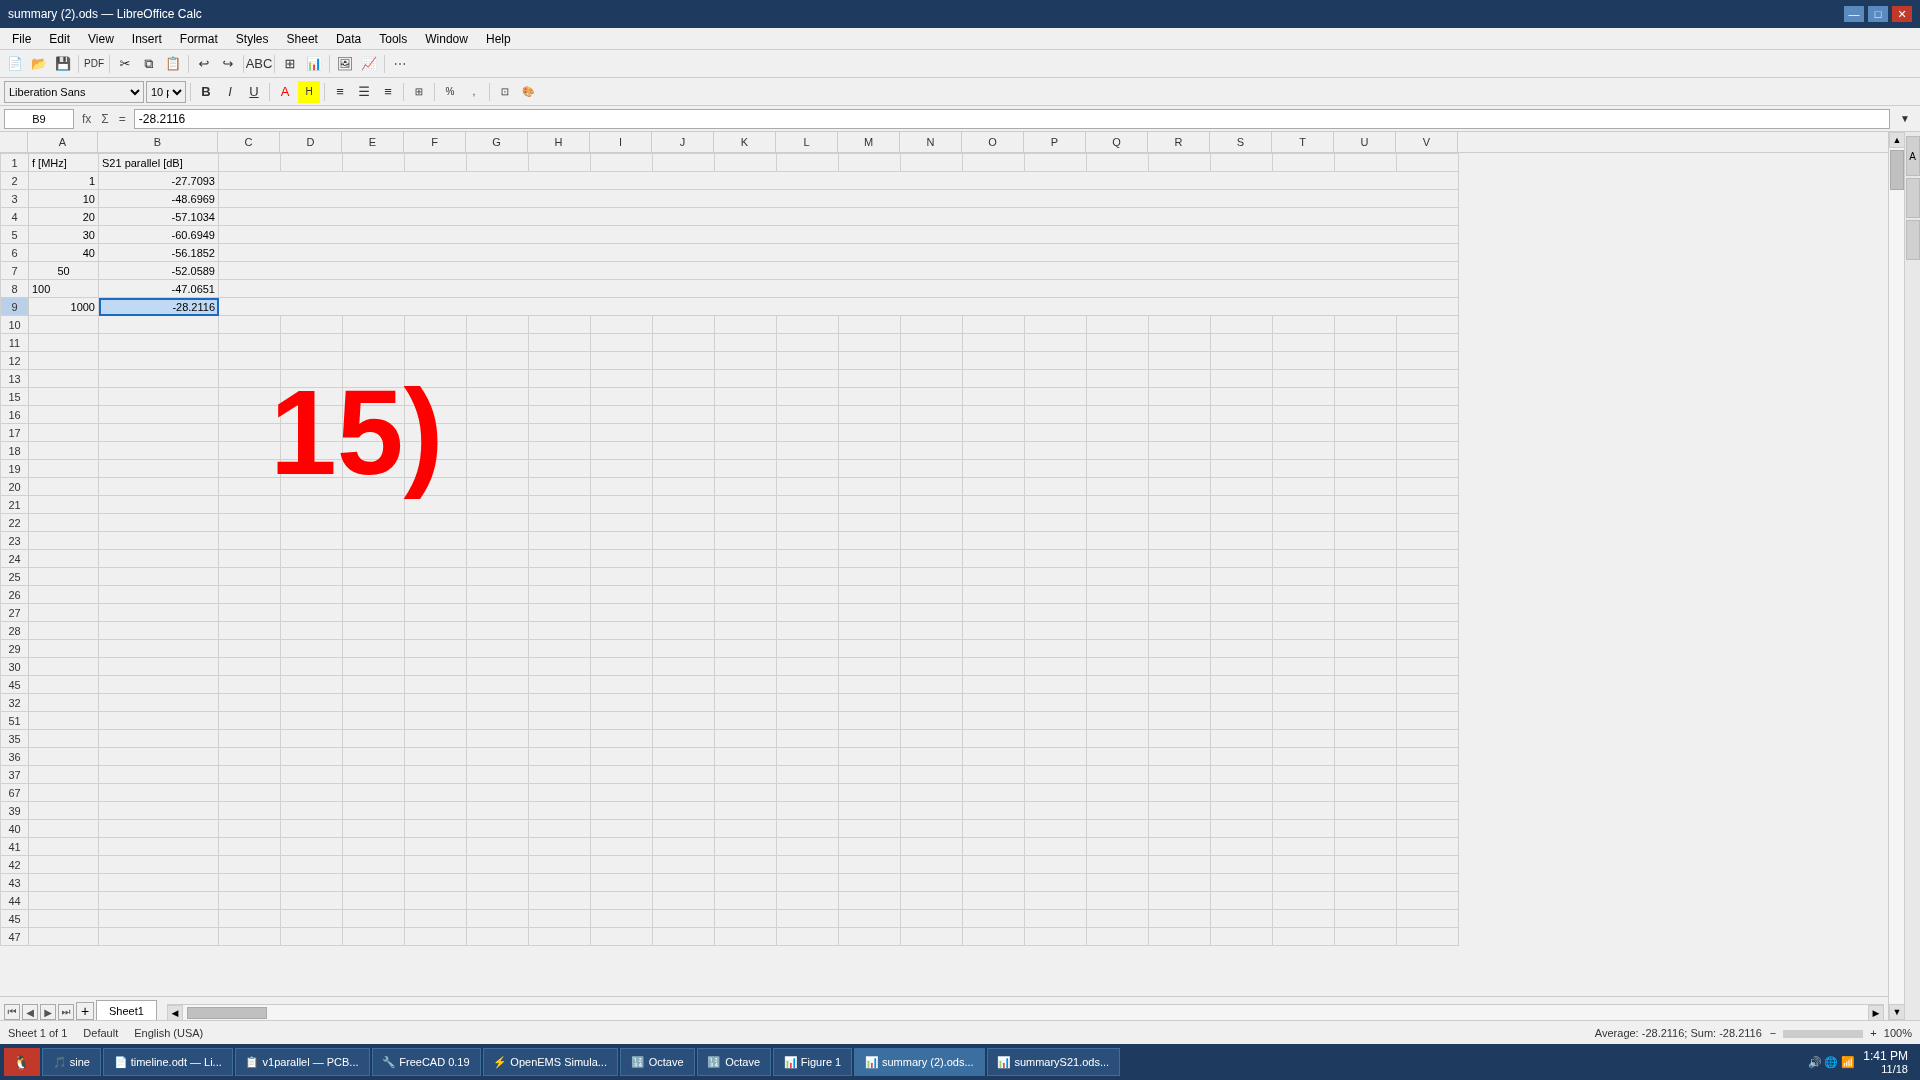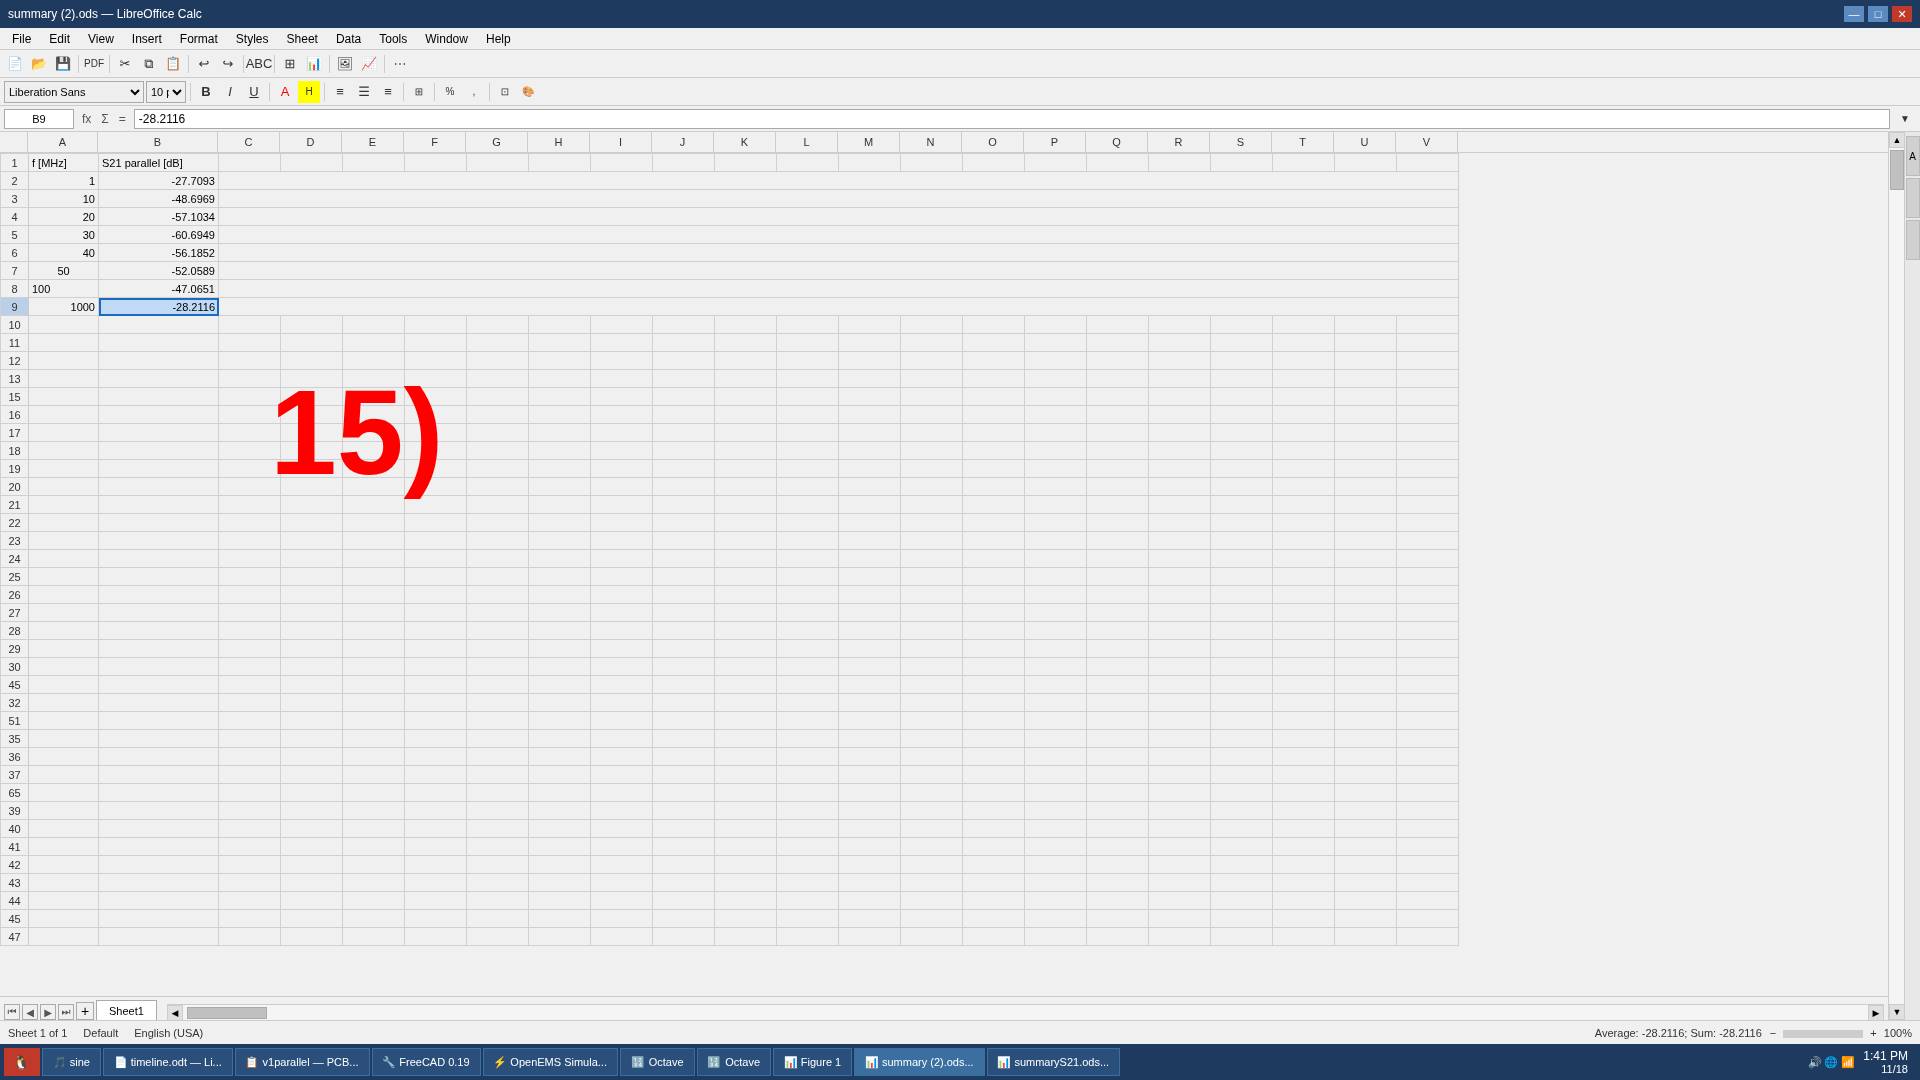--- a/index.html
+++ b/index.html
@@ -1150,21 +1150,21 @@
                 <td style="width: 62px;"></td>
                 <td style="width: 62px;"></td>
                 <td style="width: 62px;"></td>
                 <td style="width: 62px;"></td>
                 <td style="width: 62px;"></td>
                 <td style="width: 62px;"></td>
                 <td style="width: 62px;"></td>
                 <td style="width: 62px;"></td>
               </tr>
               <tr>
-                <td class="row-num">65</td>
+                <td class="row-num">67</td>
                 <td style="width: 70px;"></td>
                 <td style="width: 120px;"></td>
                 <td style="width: 62px;"></td>
                 <td style="width: 62px;"></td>
                 <td style="width: 62px;"></td>
                 <td style="width: 62px;"></td>
                 <td style="width: 62px;"></td>
                 <td style="width: 62px;"></td>
                 <td style="width: 62px;"></td>
                 <td style="width: 62px;"></td>

